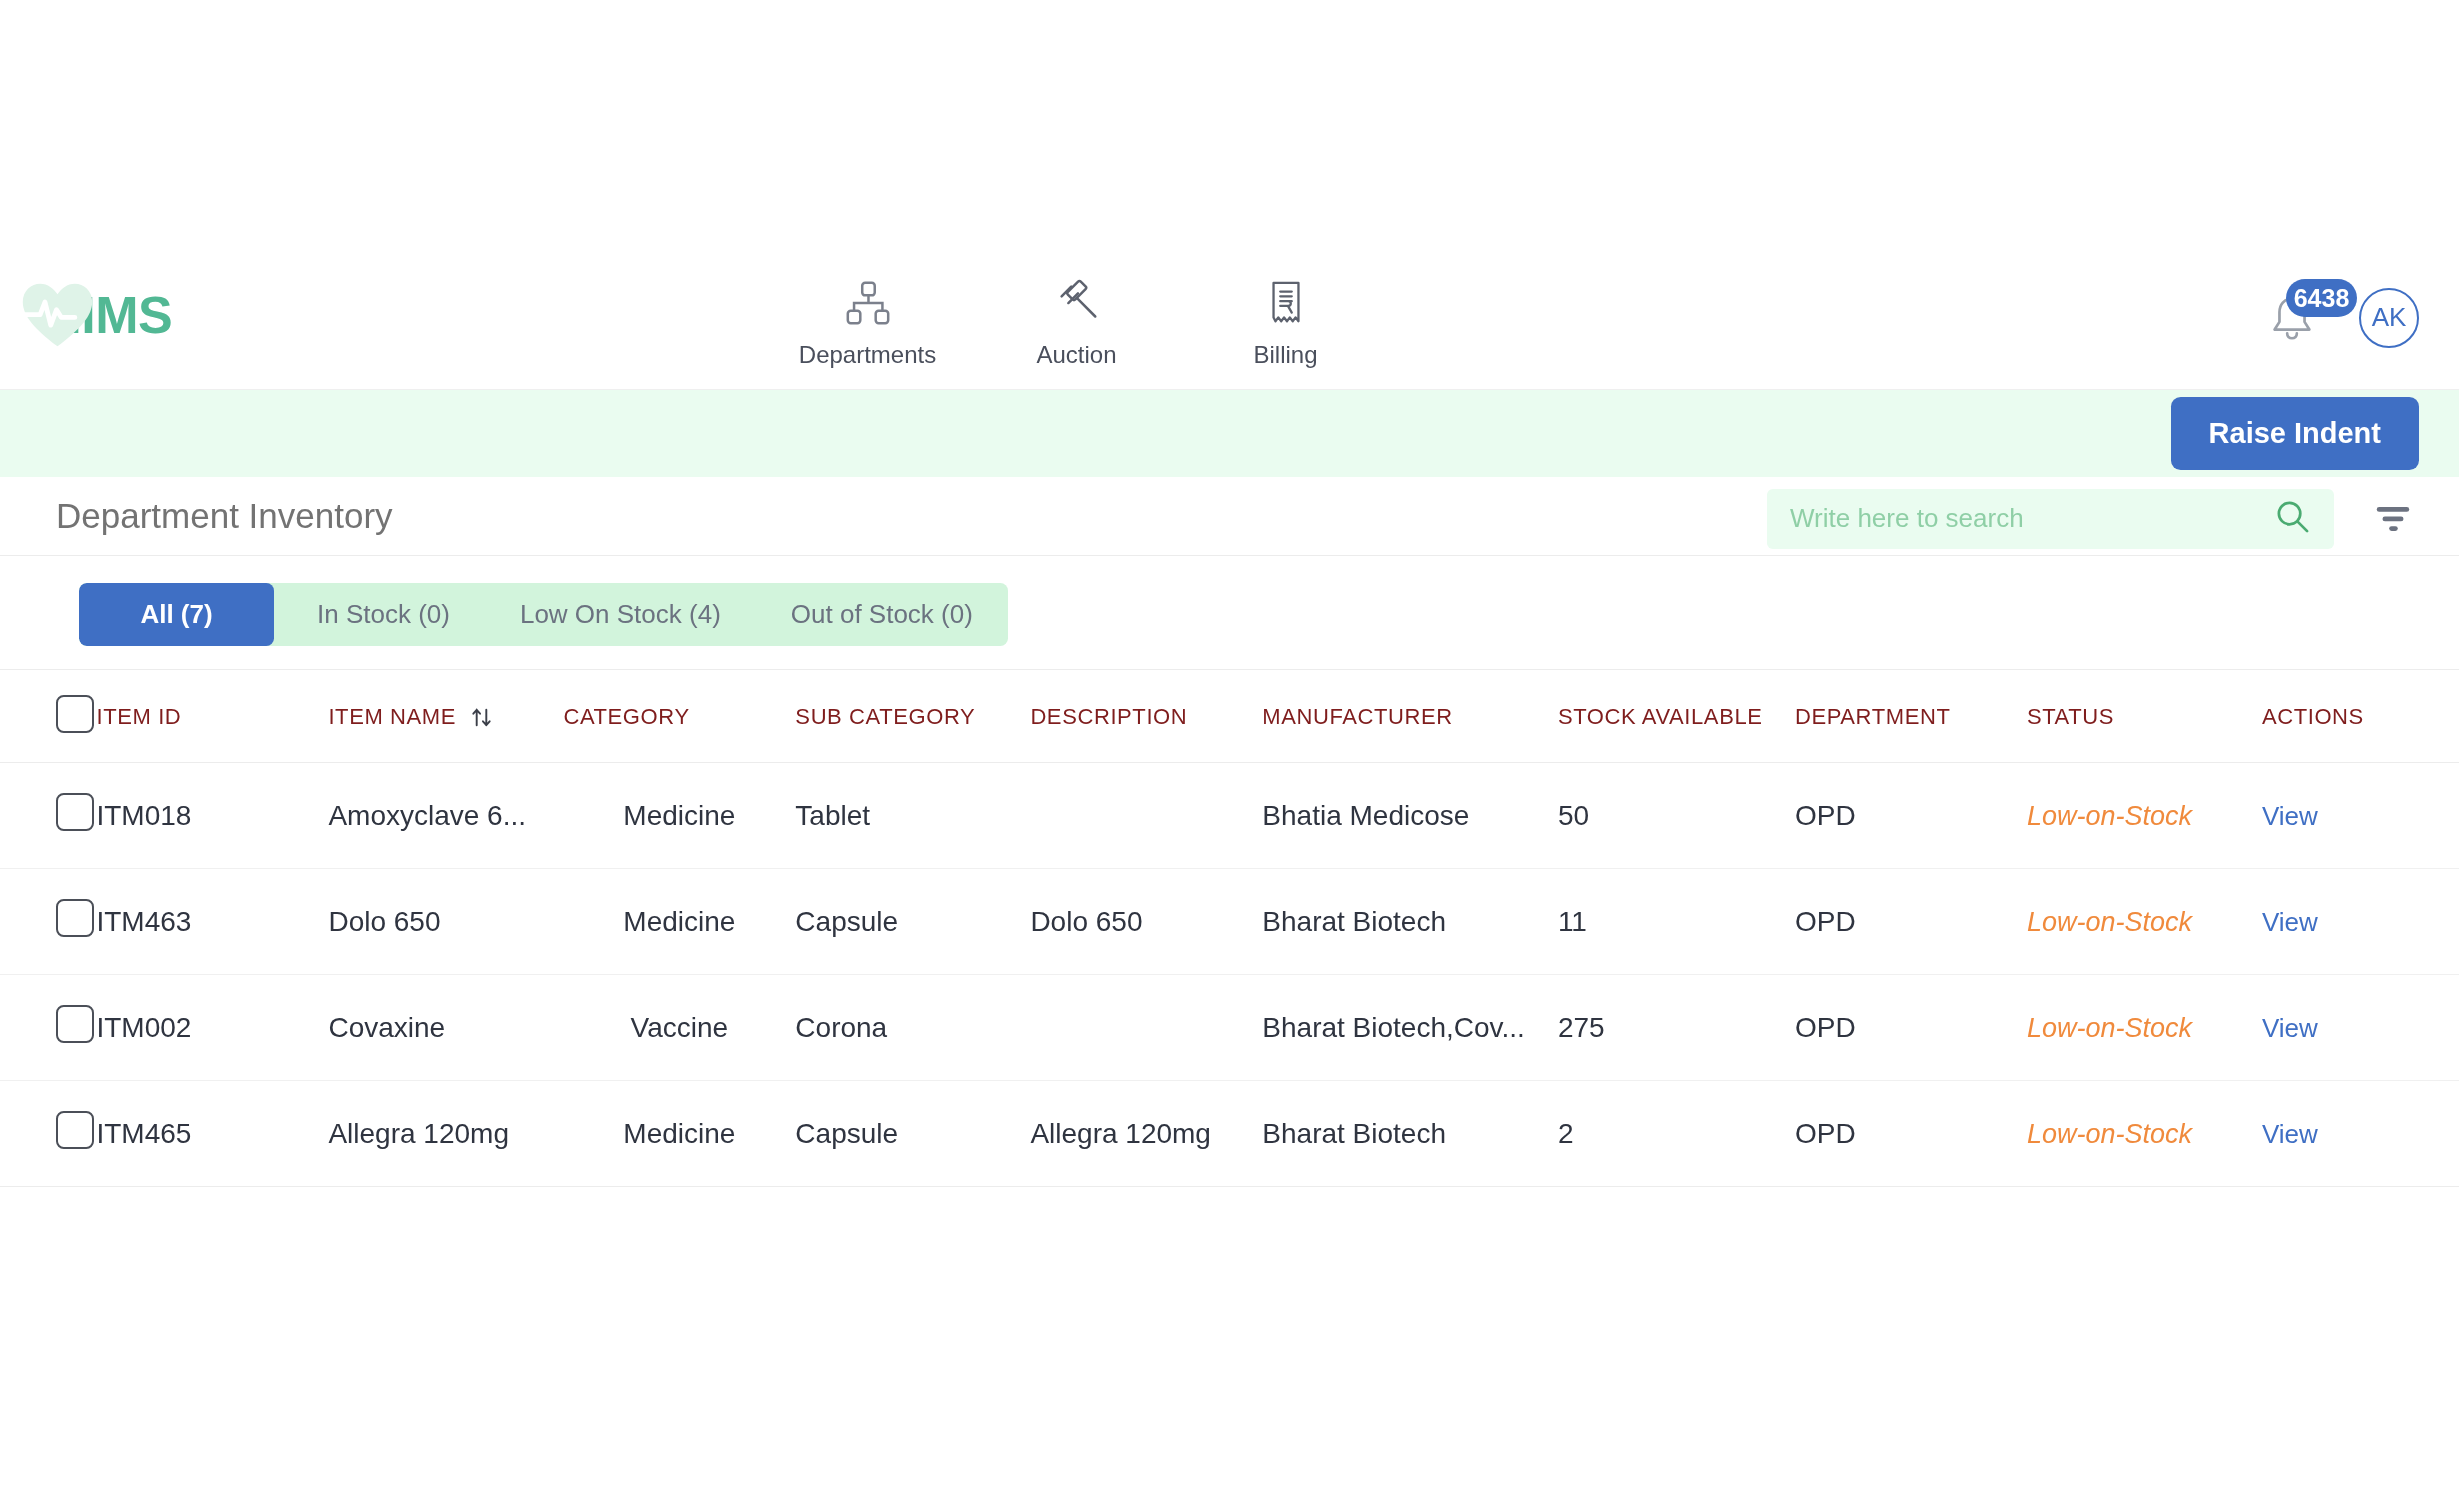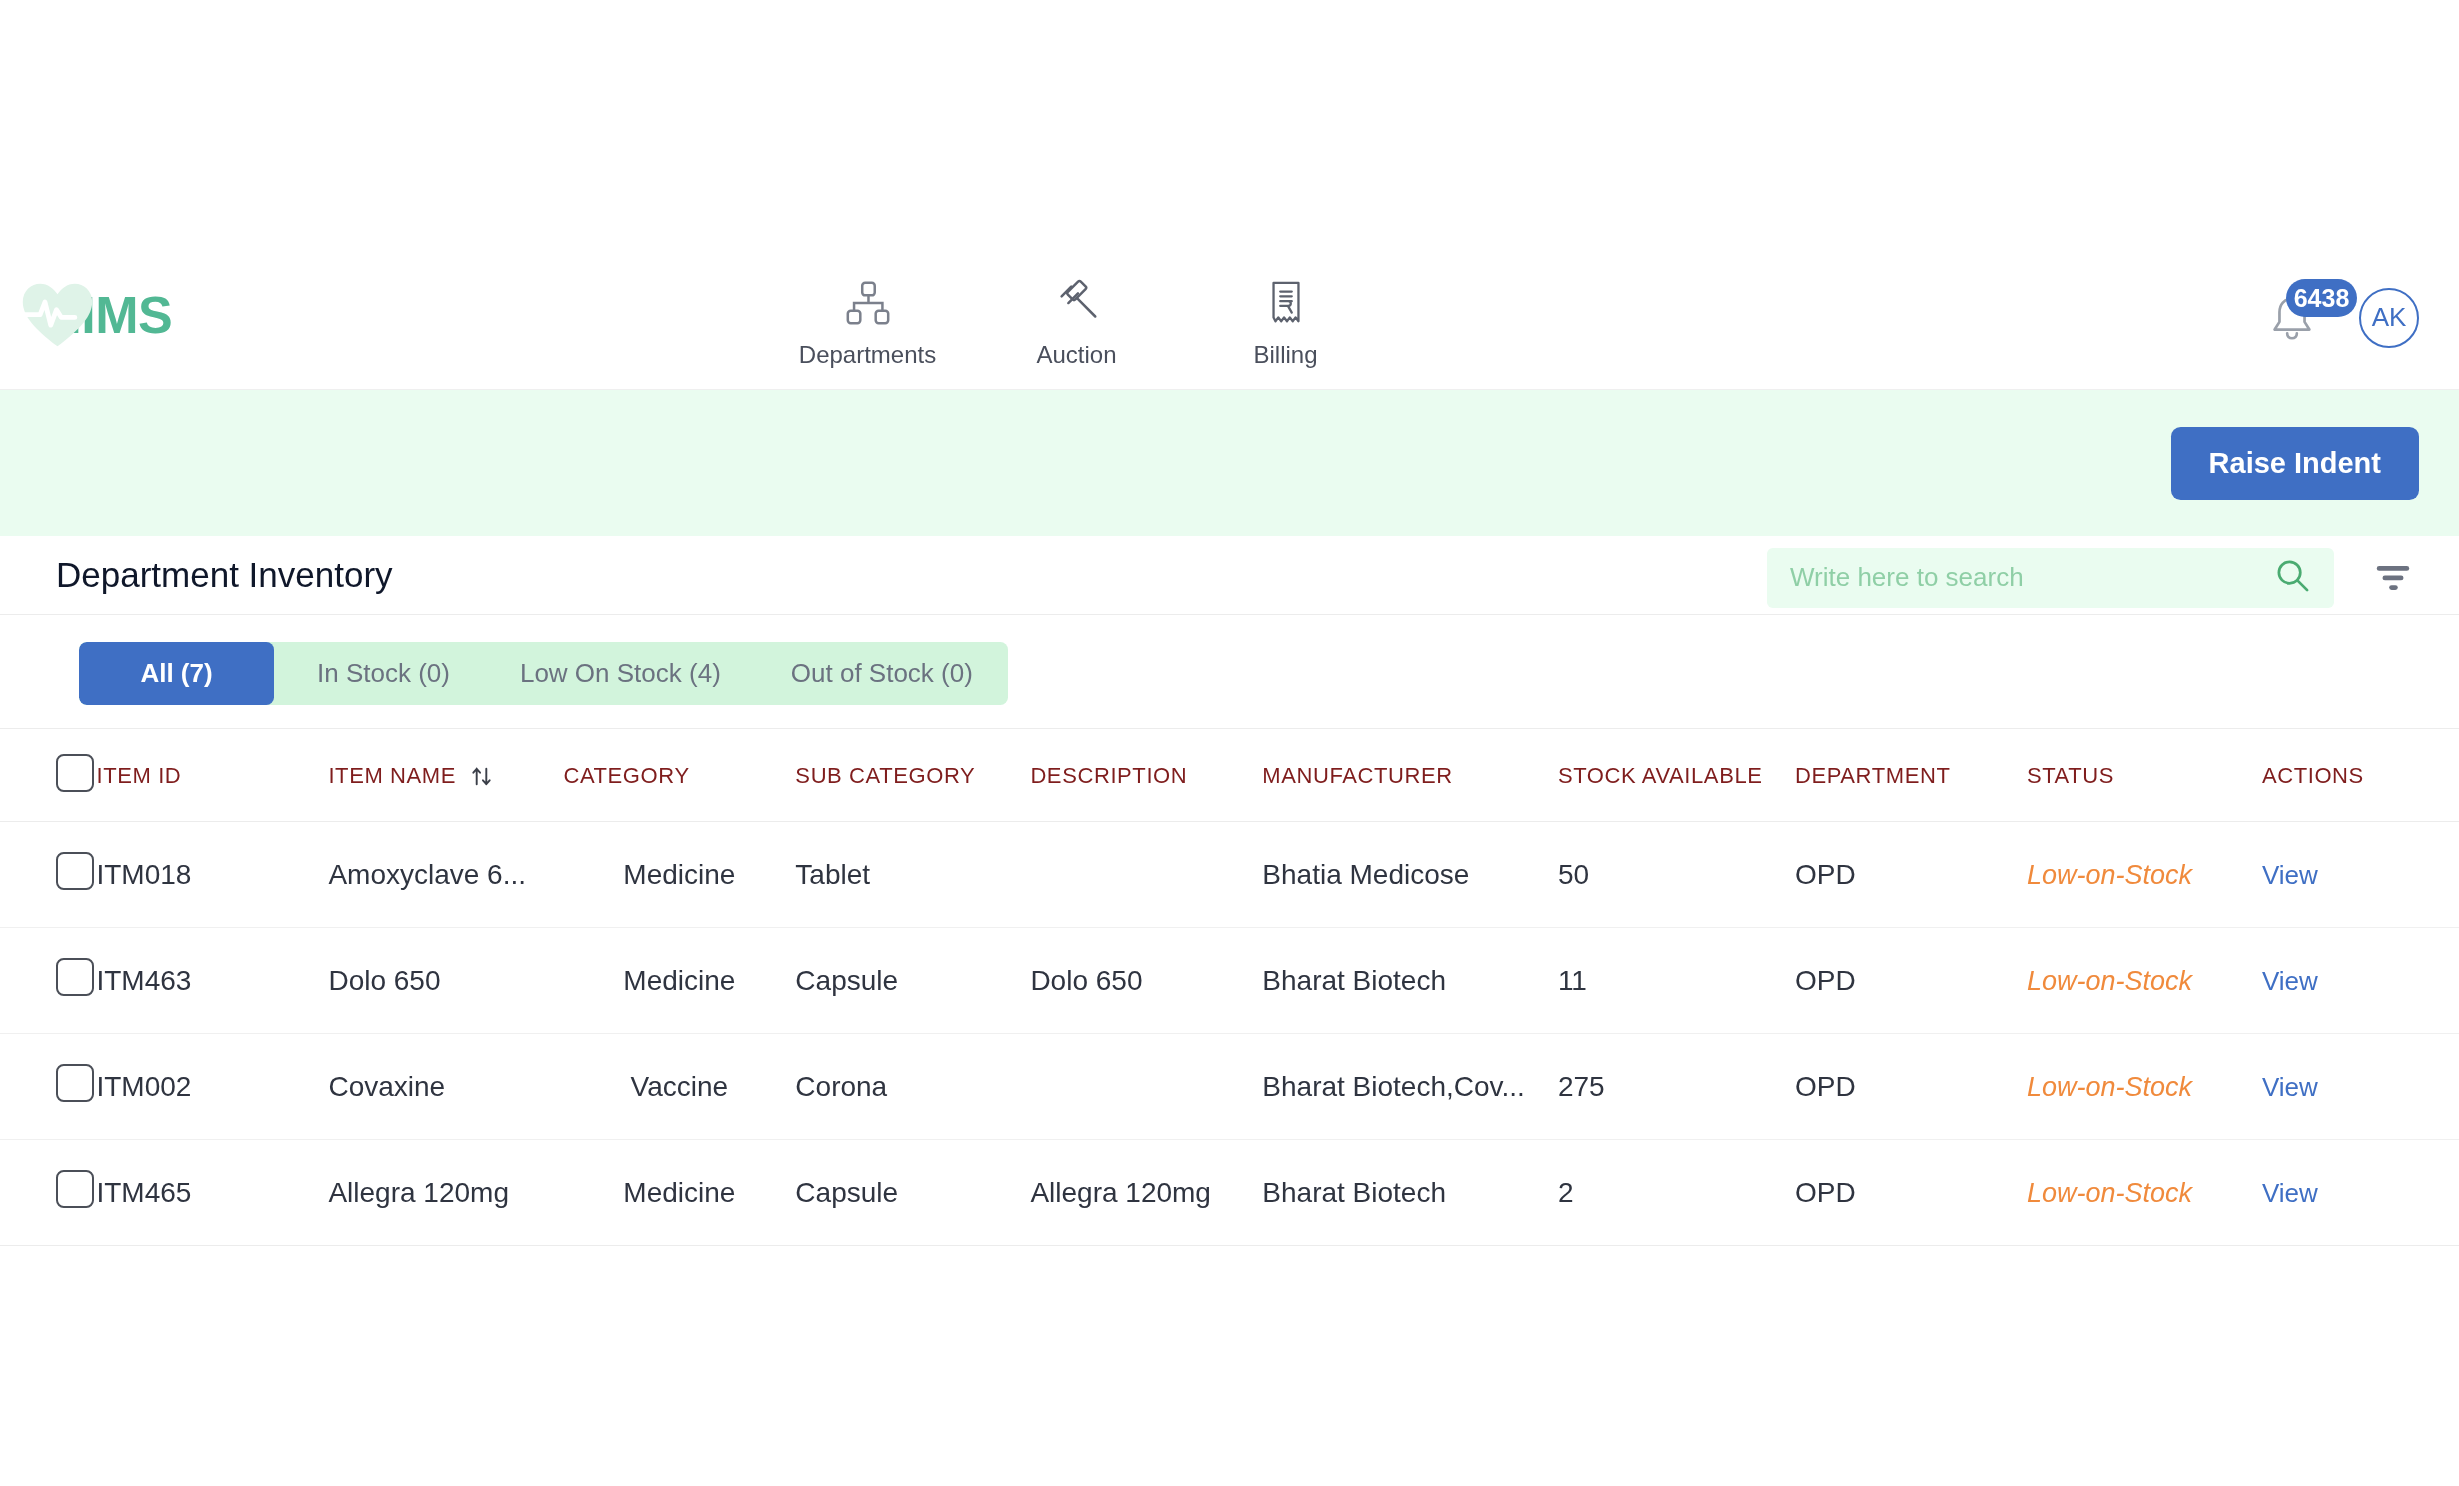--- a/index.html
+++ b/index.html
@@ -68,41 +68,41 @@
   }
   .avatar {
     width: 60px; height: 60px; border-radius: 50%;
     border: 2.9px solid #3f6fc4; color: #3f6fc4;
     display: flex; align-items: center; justify-content: center;
     font-size: 26px; font-weight: 500;
   }
 
   
   .banner {
-    height: 146px; background: #eafcf0;
+    height: 87px; background: #eafcf0;
     display: flex; align-items: center; justify-content: flex-end;
     padding-right: 40px;
   }
   .btn-primary {
     background: #3f6fc4; color: #ffffff;
     border: none; border-radius: 9.6px;
     font-size: 29px; font-weight: 700;
     padding: 20px 38px; cursor: pointer;
     font-family: "Liberation Sans", sans-serif;
   }
 
   
   .title-row {
     height: 79px; background:#fff;
     display: flex; align-items: center;
     padding: 0 40px 0 56px;
     border-bottom: 1px solid #ececec;
     position: relative;
   }
-  .page-title { font-size: 35px; color: #0f172a; font-weight: 400; }
+  .page-title { font-size: 35px; color: #737373; font-weight: 400; }
   .search-wrap {
     position: absolute; right: 125px; top: 11.5px;
     width: 567px; height: 60px;
     background: #eafcf0; border-radius: 5.8px;
     display: flex; align-items: center; padding: 0 23px;
   }
   .search-input {
     flex: 1; border: none; outline: none; background: transparent;
     font-size: 26px; color: #3b8d5a;
     font-family: "Liberation Sans", sans-serif;

